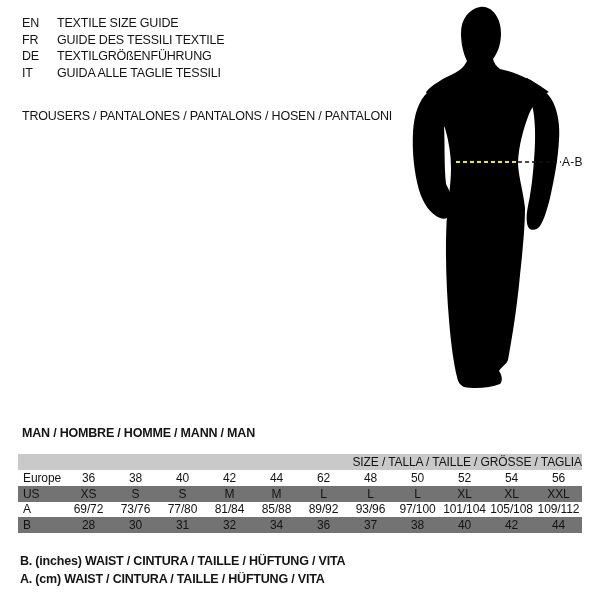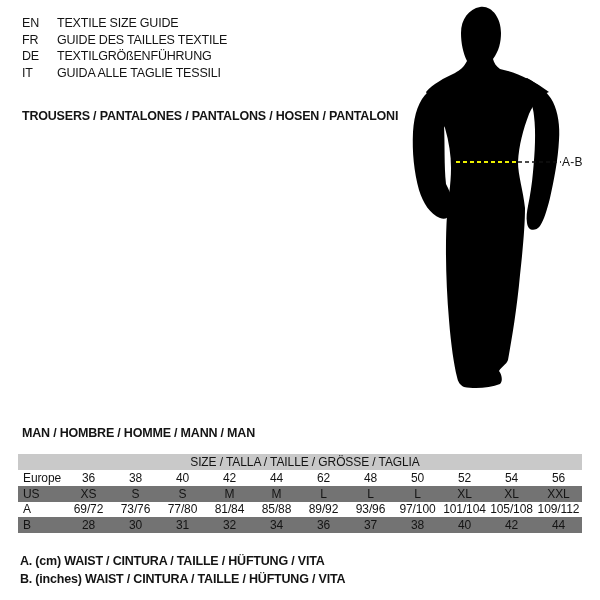--- a/index.html
+++ b/index.html
@@ -6,51 +6,51 @@
   body{
     width:600px;height:600px;position:relative;background:#ffffff;
     font-family:"Liberation Sans",sans-serif;color:#141414;
     -webkit-font-smoothing:antialiased;overflow:hidden;
   }
   
   .lang-block{position:absolute;left:22px;top:15px;}
   .lang-row{display:flex;line-height:16.5px;font-size:12.5px;font-weight:normal;letter-spacing:-0.2px;}
   .lang-code{width:35px;flex:0 0 35px;}
   
-  .garment-title{position:absolute;left:22px;top:109px;font-size:12.5px;font-weight:bold;letter-spacing:-0.2px;}
+  .garment-title{position:absolute;left:22px;top:109px;font-size:12.5px;font-weight:normal;letter-spacing:-0.2px;}
   
   .figure-wrap{position:absolute;left:400px;top:0;width:200px;height:420px;}
   .measure-label{position:absolute;left:562px;top:155px;font-size:12px;font-weight:500;letter-spacing:0.2px;}
   
   .section-title{position:absolute;left:22px;top:426px;font-size:12.5px;font-weight:bold;letter-spacing:-0.2px;}
   
   .size-table{
     position:absolute;left:18px;top:454px;width:564px;
     border-collapse:collapse;table-layout:fixed;
     font-size:12px;letter-spacing:-0.1px;
   }
   .size-table td{padding:0;height:15.75px;text-align:center;vertical-align:middle;white-space:nowrap;overflow:hidden;}
   .size-table .row-label{text-align:left;padding-left:5px;width:56px;margin-left:48px;}
-  .size-table .thead-row td{background:#c9c9c9;text-align:center;padding-left:10px;height:16px;}
+  .size-table .thead-row td{background:#c9c9c9;text-align:right;padding-left:10px;height:16px;}
   .size-table .r-stripe td{background:#737373;}
   
   .notes{position:absolute;left:20px;top:553px;}
   .note-line{font-size:12.5px;font-weight:bold;line-height:17.5px;letter-spacing:-0.2px;}
 </style>
 </head>
 <body>
 
 <div class="lang-block">
   <div class="lang-row">
     <span class="lang-code">EN</span>
     <span class="lang-label">TEXTILE SIZE GUIDE</span>
   </div>
   <div class="lang-row">
     <span class="lang-code">FR</span>
-    <span class="lang-label">GUIDE DES TAILLES TEXTILE</span>
+    <span class="lang-label">GUIDE DES TESSILI TEXTILE</span>
   </div>
   <div class="lang-row">
     <span class="lang-code">DE</span>
     <span class="lang-label">TEXTILGRÖßENFÜHRUNG</span>
   </div>
   <div class="lang-row">
     <span class="lang-code">IT</span>
     <span class="lang-label">GUIDA ALLE TAGLIE TESSILI</span>
   </div>
 </div>
@@ -152,15 +152,15 @@
       <td>37</td>
       <td>38</td>
       <td>40</td>
       <td>42</td>
       <td>44</td>
     </tr>
   </tbody>
 </table>
 
 <div class="notes">
+  <div class="note-line">B. (inches) WAIST / CINTURA / TAILLE / HÜFTUNG / VITA</div>
   <div class="note-line">A. (cm) WAIST / CINTURA / TAILLE / HÜFTUNG / VITA</div>
-  <div class="note-line">B. (inches) WAIST / CINTURA / TAILLE / HÜFTUNG / VITA</div>
 </div>
 
 </body></html>

